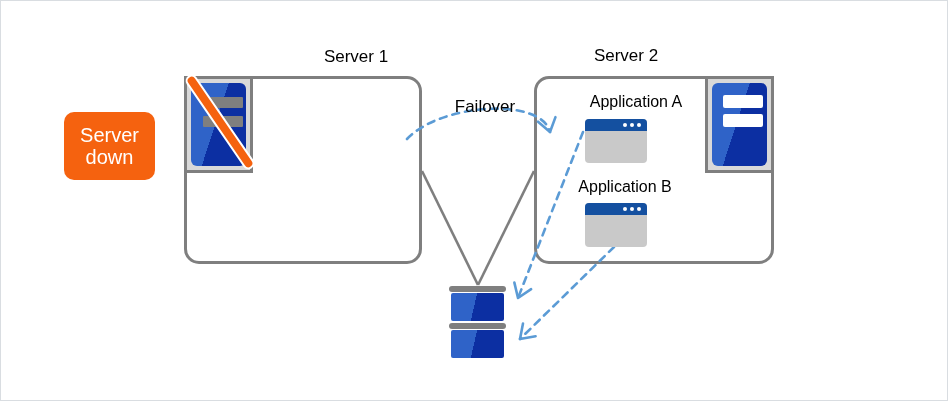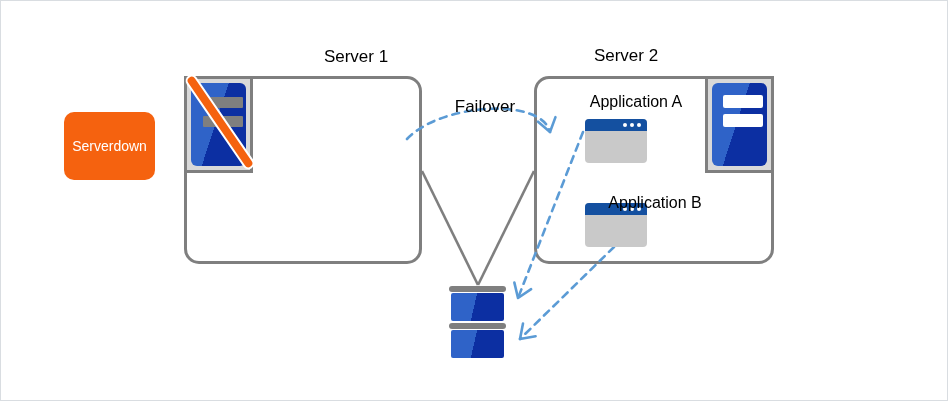--- a/index.html
+++ b/index.html
@@ -29,22 +29,22 @@
   }
   .gray-bar { position:absolute; left:12px; width:40px; height:11px; background:#7f7f7f; border-radius:1px; }
   .white-bar { position:absolute; left:11px; width:40px; height:13px; background:#ffffff; border-radius:2px; }
   .slash {
     position:absolute; left:-23px; top:37px; width:108px; height:8px;
     background:#f5620f; border:2.5px solid #ffffff; border-radius:6px;
     transform:rotate(55.5deg);
   }
   .badge {
     position:absolute; left:63px; top:111px; width:91px; height:68px;
-    background:#f5620f; border-radius:10px; color:#ffffff; font-size:14px;
-    display:flex; align-items:center; justify-content:center;
+    background:#f5620f; border-radius:10px; color:#ffffff; font-size:20px;
+    display:flex; flex-direction:column; align-items:center; justify-content:center;
     line-height:22px;
   }
   .win {
     position:absolute; width:62px; height:44px; border-radius:4px;
     background:#c9c9c9; overflow:hidden;
   }
   #winA { left:584px; top:118px; }
   #winB { left:584px; top:202px; }
   .titlebar { position:relative; height:12px; background:#1450a0; }
   .dots { position:absolute; right:6px; top:4px; display:flex; gap:3px; }
@@ -56,21 +56,21 @@
     height:28px; margin:1px 2px 2px 2px; border-radius:2px;
     background:linear-gradient(103deg,#2f63c8 44%,#0c2fa2 44%);
   }
 
   .lbl { position:absolute; transform:translateX(-50%); font-size:17px; white-space:nowrap; text-align:left; }
   .lbl-app { font-size:16px; }
   #lbl-server1 { left:355px; top:46px; }
   #lbl-server2 { left:625px; top:45px; }
   #lbl-failover { left:484px; top:96px; }
   #lbl-appA { left:635px; top:92px; }
-  #lbl-appB { left:654px; top:177px;margin-top:16px; }
+  #lbl-appB { left:624px; top:177px; }
   #lbl-disk { left:479px; top:366px; }
 </style>
 </head>
 <body>
 
 <div class="canvas">
 
   <div class="server-box" id="box1"></div>
   <div class="server-box" id="box2"></div>
 

